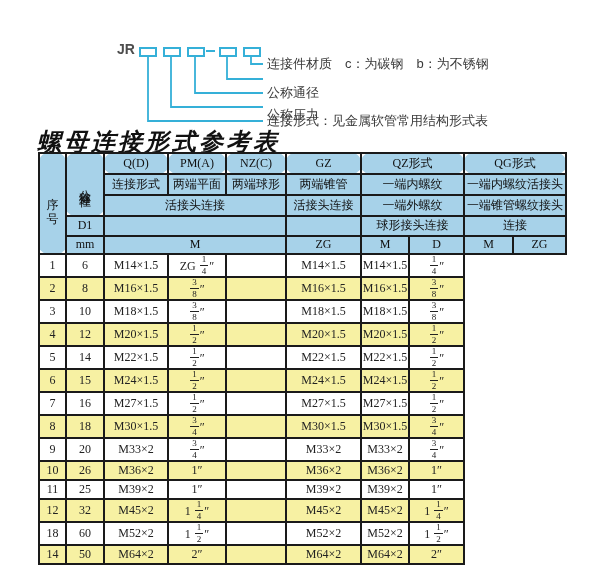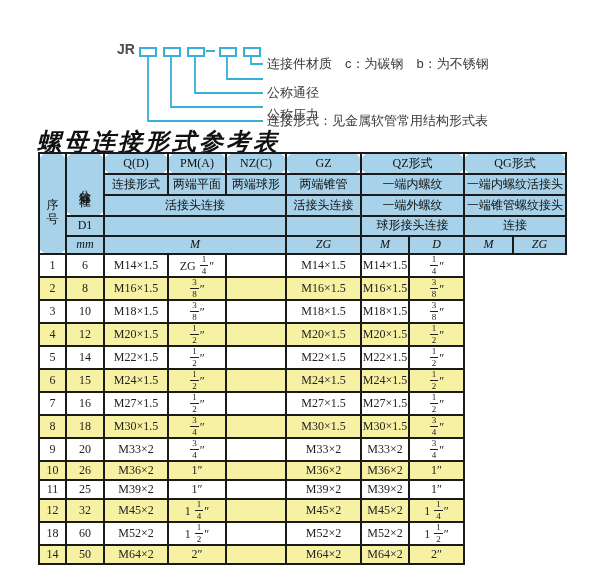--- a/index.html
+++ b/index.html
@@ -50,21 +50,21 @@
     position:absolute; left:38px; top:152px; width:527px;
     border-collapse:collapse; table-layout:fixed;
   }
   table.ref th, table.ref td {
     border:2px solid var(--border-dark); padding:0;
     text-align:center; vertical-align:middle;
     font-size:12px; line-height:1.1; overflow:hidden;
   }
   table.ref thead th { background:var(--header-blue); font-weight:normal; color:#101010; }
   .hr1 th { height:19px;border-radius:9px; } .hr2 th { height:19px; } .hr3 th { height:19px; }
-  .hr4 th { height:18px; } .hr5 th { height:16px;font-style:italic; }
+  .hr4 th { height:18px; } .hr5 th { height:16px; }
   table.ref tbody td { height:17px; background:#ffffff; }
   table.ref tbody tr.alt td { background:var(--row-yellow); }
   .v-text {
     writing-mode:vertical-rl; text-orientation:upright;
     display:inline-block; line-height:1;
   }
   .v-serial { letter-spacing:16px; padding-top:4px; }
   .v-diam  { letter-spacing:2px; }
   
   .frac {

